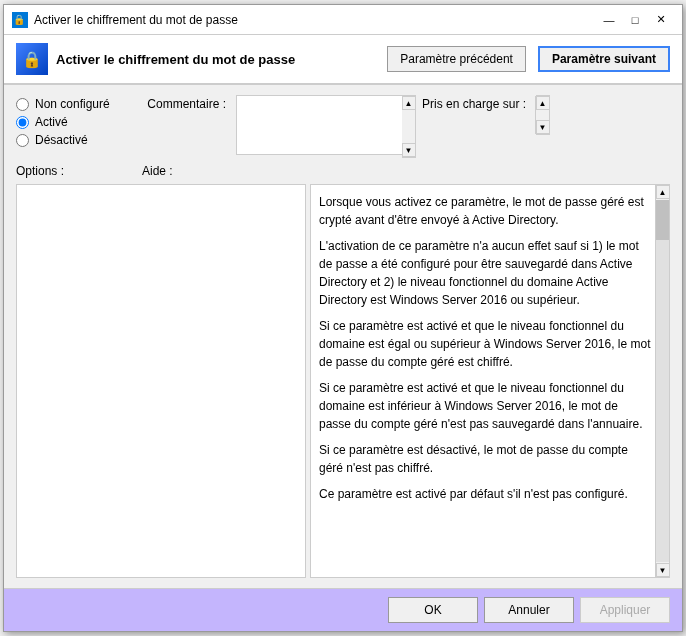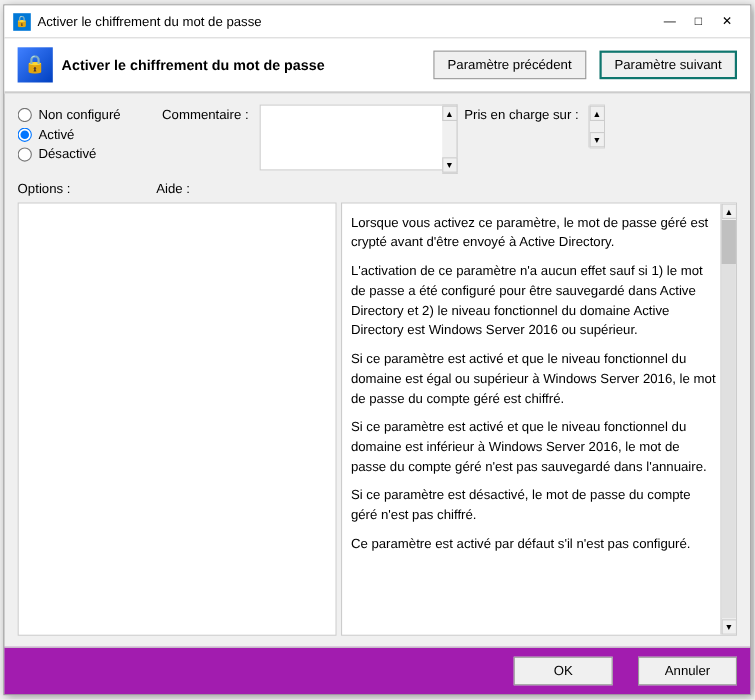--- a/index.html
+++ b/index.html
@@ -100,22 +100,22 @@
     .btn {
       padding: 4px 12px;
       font-size: 12px;
       border: 1px solid #999;
       background: #f0f0f0;
       cursor: pointer;
       min-width: 90px;
       height: 26px;
     }
     .btn-primary {
-      border: 2px solid #0f766e;
-      font-weight: 400;
+      border: 2px solid #3b82f6;
+      font-weight: 700;
     }
 
     .content {
       display: flex;
       flex-direction: column;
       flex: 1;
       padding: 10px 12px;
       gap: 6px;
     }
     .radio-label {
@@ -264,22 +264,22 @@
       display: flex;
       flex-direction: column;
       align-items: center;
     }
 
     .footer {
       border-top: 1px solid #ccc;
       padding: 8px 12px;
       display: flex;
       justify-content: flex-end;
-      gap: 23px;
-      background: #a21caf;
+      gap: 6px;
+      background: #c4b5fd;
     }
     .btn-disabled {
       color: #aaa;
       border-color: #ccc;
       cursor: default;
     }
 
     .two-cols {
       display: flex;
       gap: 0;
@@ -388,14 +388,15 @@
           </div>
           <div class="scroll-arrow">▼</div>
         </div>
       </div>
     </div>
   </div>
 
   <div class="footer">
     <button class="btn">OK</button>
     <button class="btn">Annuler</button>
+    <button class="btn btn-disabled" disabled="">Appliquer</button>
   </div>
 </div>
 
 </body></html>

